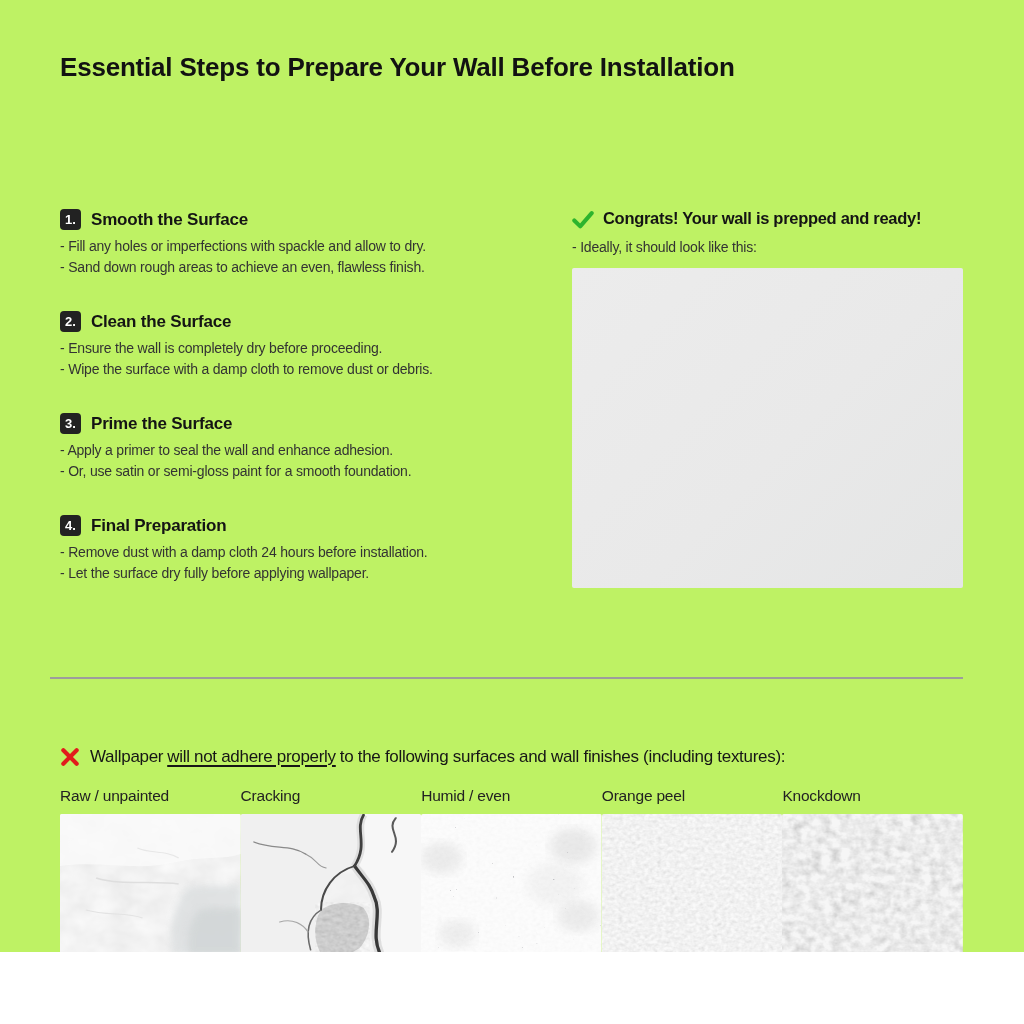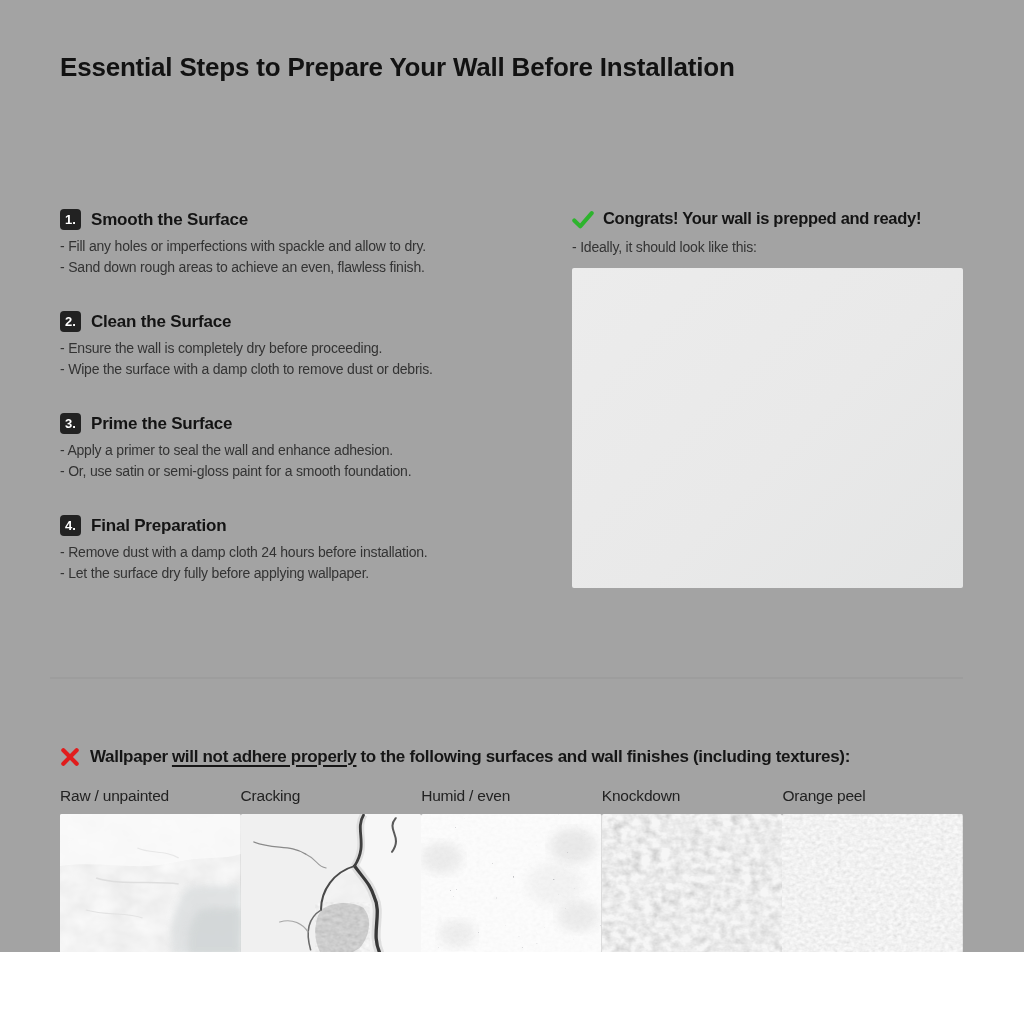--- a/index.html
+++ b/index.html
@@ -1,17 +1,17 @@
 <!DOCTYPE html>
 <html><head>
 <meta charset="utf-8">
 <style>
   html,body{margin:0;padding:0;background:#ffffff;}
   .page{
-    position:relative;width:1024px;height:952px;background:#a3a3a3;
+    position:relative;width:1024px;height:952px;background:#bef264;
     font-family:"Liberation Sans", sans-serif;color:#1a1a1a;overflow:hidden;
   }
   .page-title{
     position:absolute;left:60px;top:52px;margin:0;
     font-size:26px;font-weight:700;letter-spacing:-0.2px;color:#121212;
   }
   .intro{
     position:absolute;left:60px;top:104px;width:905px;margin:0;
     font-size:17px;font-weight:700;letter-spacing:-0.2px;line-height:24px;color:#161616;
   }
@@ -40,21 +40,21 @@
   }
   .success-title{margin:4px 0 6px 0;font-size:16.5px;font-weight:700;letter-spacing:-0.3px;color:#141414;white-space:nowrap;display:flex;align-items:flex-start;}
   .check-wrap{display:inline-flex;flex:none;margin-right:9px;}
   .wall-sample{
     margin-top:10px;width:100%;height:320px;border-radius:2px;
     background:linear-gradient(135deg,#ececec 0%,#e9e9e9 55%,#e4e5e5 100%);
   }
   .divider{position:absolute;left:50px;top:677px;width:913px;height:2px;background:#9d9d9d;border:none;margin:0;}
   .bottom{position:absolute;left:60px;top:747px;right:61px;}
   .warning{
-    margin:0 0 20px 0;font-size:17px;font-weight:700;letter-spacing:-0.3px;
+    margin:0 0 20px 0;font-size:17px;font-weight:400;letter-spacing:-0.3px;
     color:#161616;white-space:nowrap;display:flex;align-items:center;
   }
   .x-wrap{display:inline-flex;flex:none;margin-right:10px;}
   .warning .emph{text-decoration:underline;text-underline-offset:3px;text-decoration-thickness:1.5px;margin:0 4px;}
   .tex-grid{display:grid;grid-template-columns:repeat(5,1fr);}
   .tex-fig{margin:0;}
   .tex-label{
     display:block;font-size:15.5px;font-weight:400;color:#222;
     letter-spacing:-0.2px;margin-bottom:9px;white-space:nowrap;
   }
@@ -225,36 +225,36 @@
           <circle cx="118" cy="32" r="18" fill="#e0e0e0" opacity="0.7" filter="url(#f-blur4)"></circle>
           <circle cx="122" cy="102" r="16" fill="#e3e3e3" opacity="0.7" filter="url(#f-blur4)"></circle>
           <circle cx="28" cy="120" r="14" fill="#e6e6e6" opacity="0.7" filter="url(#f-blur4)"></circle>
           <circle cx="104" cy="70" r="22" fill="#ececec" opacity="0.6" filter="url(#f-blur4)"></circle>
           <rect width="140" height="140" filter="url(#f-mold)"></rect>
           <rect width="140" height="140" filter="url(#f-orangepeel)" opacity="0.12"></rect>
         </svg>
       </figure>
 
       <figure class="tex-fig">
+        <figcaption class="tex-label">Orange peel</figcaption>
+        <svg class="tex-img" viewBox="0 0 140 140" preserveAspectRatio="none">
+          <rect width="140" height="140" fill="#f2f2f2"></rect>
+          <rect width="140" height="140" filter="url(#f-orangepeel)" opacity="0.5"></rect>
+        </svg>
+      </figure>
+
+      <figure class="tex-fig">
         <figcaption class="tex-label">Knockdown</figcaption>
         <svg class="tex-img" viewBox="0 0 140 140" preserveAspectRatio="none">
           <rect width="140" height="140" fill="#e9e9e9"></rect>
           <rect width="140" height="140" filter="url(#f-knockdown)" opacity="0.6"></rect>
         </svg>
       </figure>
 
       <figure class="tex-fig">
-        <figcaption class="tex-label">Orange peel</figcaption>
-        <svg class="tex-img" viewBox="0 0 140 140" preserveAspectRatio="none">
-          <rect width="140" height="140" fill="#f2f2f2"></rect>
-          <rect width="140" height="140" filter="url(#f-orangepeel)" opacity="0.5"></rect>
-        </svg>
-      </figure>
-
-      <figure class="tex-fig">
         <figcaption class="tex-label">Popcorn</figcaption>
         <svg class="tex-img" viewBox="0 0 140 140" preserveAspectRatio="none">
           <rect width="140" height="140" fill="#f4f4f4"></rect>
           <rect width="140" height="140" filter="url(#f-popcorn)" opacity="0.65"></rect>
         </svg>
       </figure>
 
     </div>
   </div>
 

